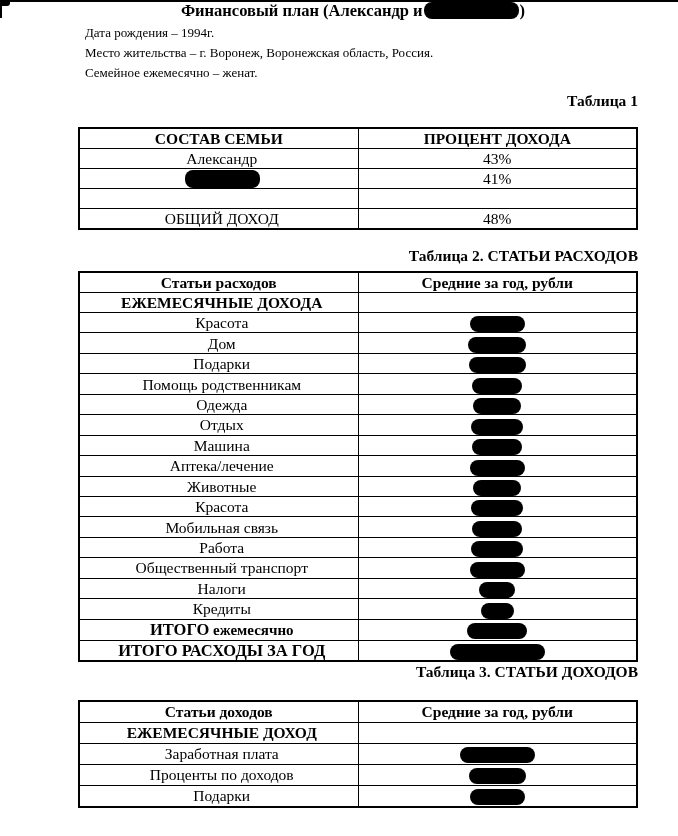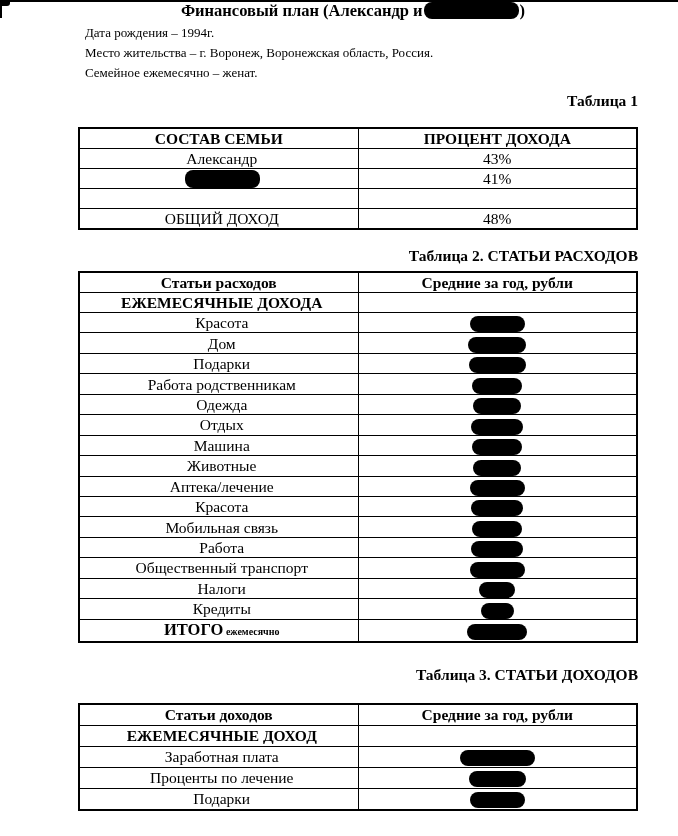--- a/index.html
+++ b/index.html
@@ -26,42 +26,42 @@
   .title-row .redaction { height: 17px; vertical-align: -3px; margin: 0 1px; }
 
   .info-block { margin: 2px 0 0 85px; font-size: 13px; line-height: 20px; }
 
   .caption {
     font-weight: bold; font-size: 15.5px; line-height: 20px;
     text-align: right; margin-right: 40px;
   }
   #cap-1 { margin-top: 8px; }
   #cap-2 { margin-top: 16px; }
-  #cap-3 { margin-top: 22px; }
+  #cap-3 { }
 
   table {
     border-collapse: collapse; table-layout: fixed;
     margin-left: 78px; width: 560px;
     border: 2px solid #000;
   }
   #table-1 { margin-top: 16px; }
   #table-2 { margin-top: 5px; }
   #table-3 { margin-top: 18px; }
   th, td {
     border: 1px solid #000; padding: 0;
     font-size: 15.5px; line-height: 19px; height: 20px;
     overflow: hidden; white-space: nowrap;
   }
   #table-3 th, #table-3 td { height: 21px; line-height: 20px; }
   th { font-weight: bold; text-align: center; }
   td.label { text-align: center; padding-left: 6px; }
   td.value { text-align: center; }
   td.bold { font-weight: bold; }
   td.large { font-size: 16.5px; }
-  .small-suffix { font-size: 10px; font-weight: bold; }
+  .small-suffix { font-size: 15px; font-weight: bold; }
   td .redaction { height: 16px; }
   td.label .redaction { height: 18px; margin-left: 2px; vertical-align: -4px; }
 </style>
 </head>
 <body>
 
 <div class="top-edge-line"></div>
 <div class="corner-mark"></div>
 <div class="left-edge-mark"></div>
 
@@ -116,44 +116,44 @@
       </tr>
       <tr>
         <td class="label">Дом</td>
         <td class="value"><span class="redaction" style="width: 58px;"></span></td>
       </tr>
       <tr>
         <td class="label">Подарки</td>
         <td class="value"><span class="redaction" style="width: 57px;"></span></td>
       </tr>
       <tr>
-        <td class="label">Работа родственникам</td>
+        <td class="label">Помощь родственникам</td>
         <td class="value"><span class="redaction" style="width: 50px;"></span></td>
       </tr>
       <tr>
         <td class="label">Одежда</td>
         <td class="value"><span class="redaction" style="width: 48px;"></span></td>
       </tr>
       <tr>
         <td class="label">Отдых</td>
         <td class="value"><span class="redaction" style="width: 52px;"></span></td>
       </tr>
       <tr>
         <td class="label">Машина</td>
         <td class="value"><span class="redaction" style="width: 50px;"></span></td>
       </tr>
       <tr>
+        <td class="label">Аптека/лечение</td>
+        <td class="value"><span class="redaction" style="width: 55px;"></span></td>
+      </tr>
+      <tr>
         <td class="label">Животные</td>
         <td class="value"><span class="redaction" style="width: 48px;"></span></td>
       </tr>
       <tr>
-        <td class="label">Аптека/лечение</td>
-        <td class="value"><span class="redaction" style="width: 55px;"></span></td>
-      </tr>
-      <tr>
         <td class="label">Красота</td>
         <td class="value"><span class="redaction" style="width: 52px;"></span></td>
       </tr>
       <tr>
         <td class="label">Мобильная связь</td>
         <td class="value"><span class="redaction" style="width: 50px;"></span></td>
       </tr>
       <tr>
         <td class="label">Работа</td>
         <td class="value"><span class="redaction" style="width: 52px;"></span></td>
@@ -166,41 +166,45 @@
         <td class="label">Налоги</td>
         <td class="value"><span class="redaction" style="width: 36px;"></span></td>
       </tr>
       <tr>
         <td class="label">Кредиты</td>
         <td class="value"><span class="redaction" style="width: 33px;"></span></td>
       </tr>
       <tr>
         <td class="label bold large">ИТОГО<span class="small-suffix"> ежемесячно</span></td>
         <td class="value"><span class="redaction" style="width: 60px;"></span></td>
+      </tr>
+      <tr>
+        <td class="label bold large">ИТОГО РАСХОДЫ ЗА ГОД</td>
+        <td class="value"><span class="redaction" style="width: 95px;"></span></td>
       </tr>
     </tbody>
   </table>
 
 <div class="caption" id="cap-3">Таблица 3. СТАТЬИ ДОХОДОВ</div>
 <table id="table-3">
     <tbody>
       <tr>
         <th>Статьи доходов</th>
         <th>Средние за год, рубли</th>
       </tr>
       <tr>
         <td class="label bold">ЕЖЕМЕСЯЧНЫЕ ДОХОД</td>
         <td class="value"></td>
       </tr>
       <tr>
         <td class="label">Заработная плата</td>
         <td class="value"><span class="redaction" style="width: 75px;"></span></td>
       </tr>
       <tr>
-        <td class="label">Проценты по лечение</td>
+        <td class="label">Проценты по доходов</td>
         <td class="value"><span class="redaction" style="width: 57px;"></span></td>
       </tr>
       <tr>
         <td class="label">Подарки</td>
         <td class="value"><span class="redaction" style="width: 55px;"></span></td>
       </tr>
     </tbody>
   </table>
 
 </body></html>

